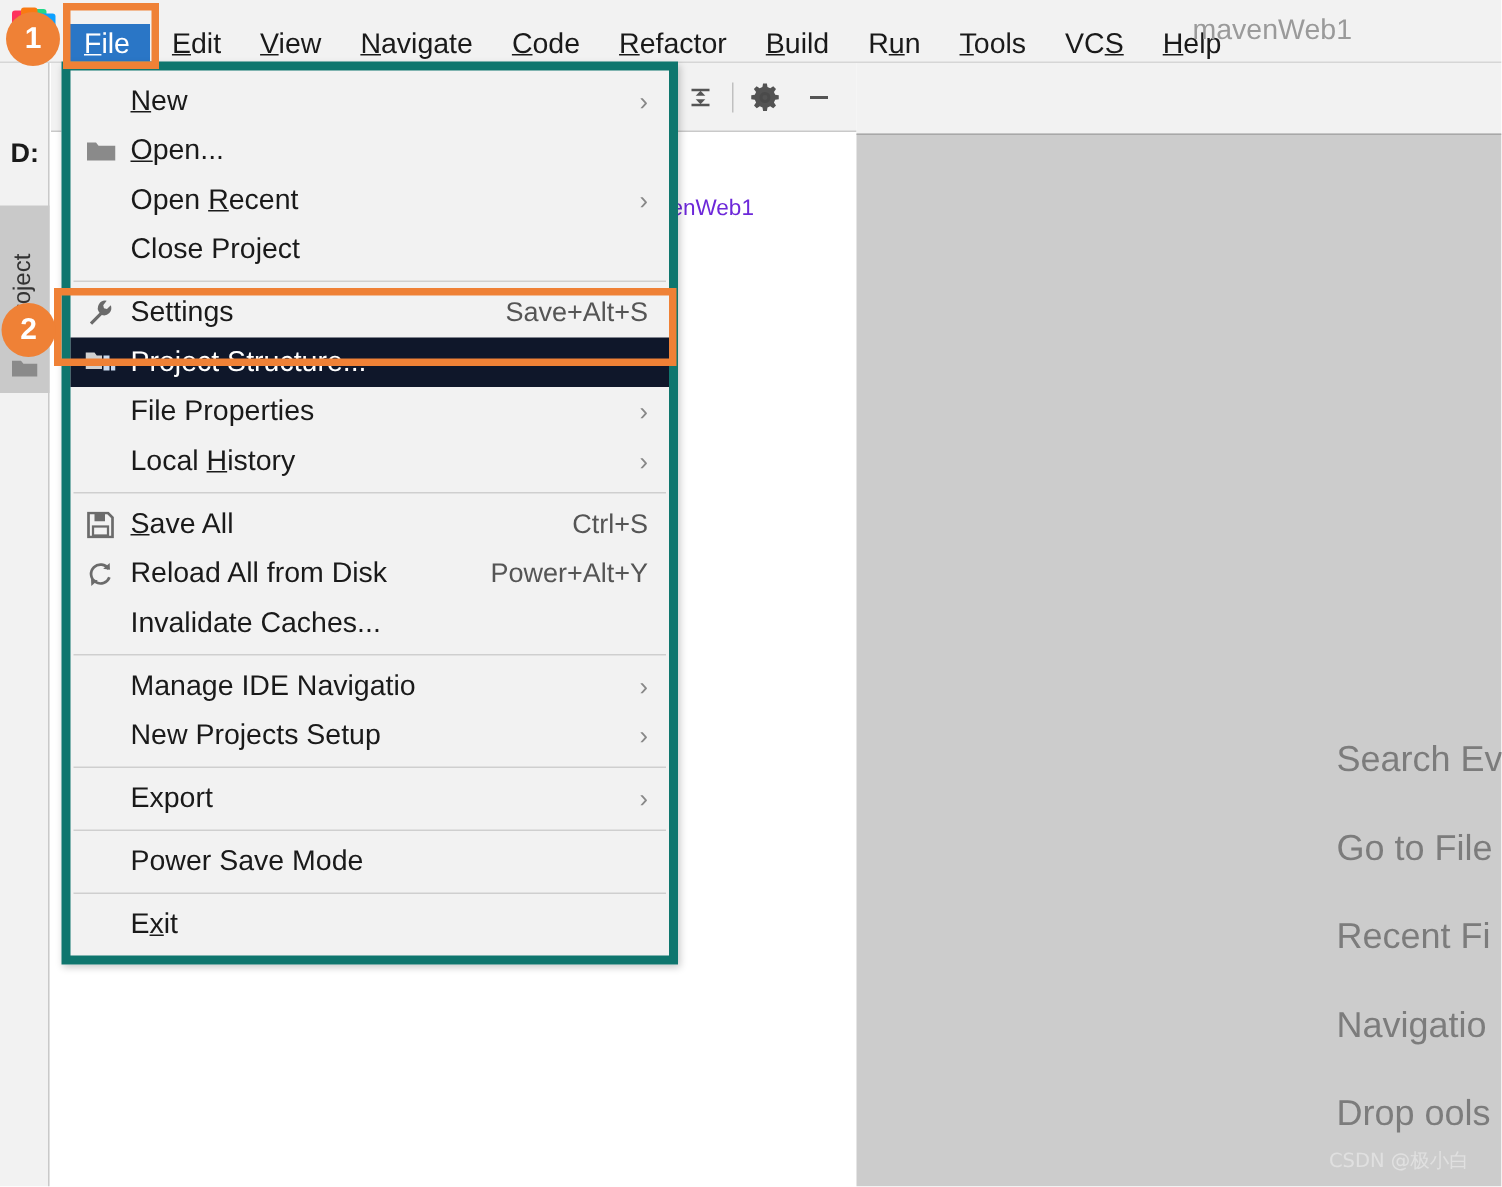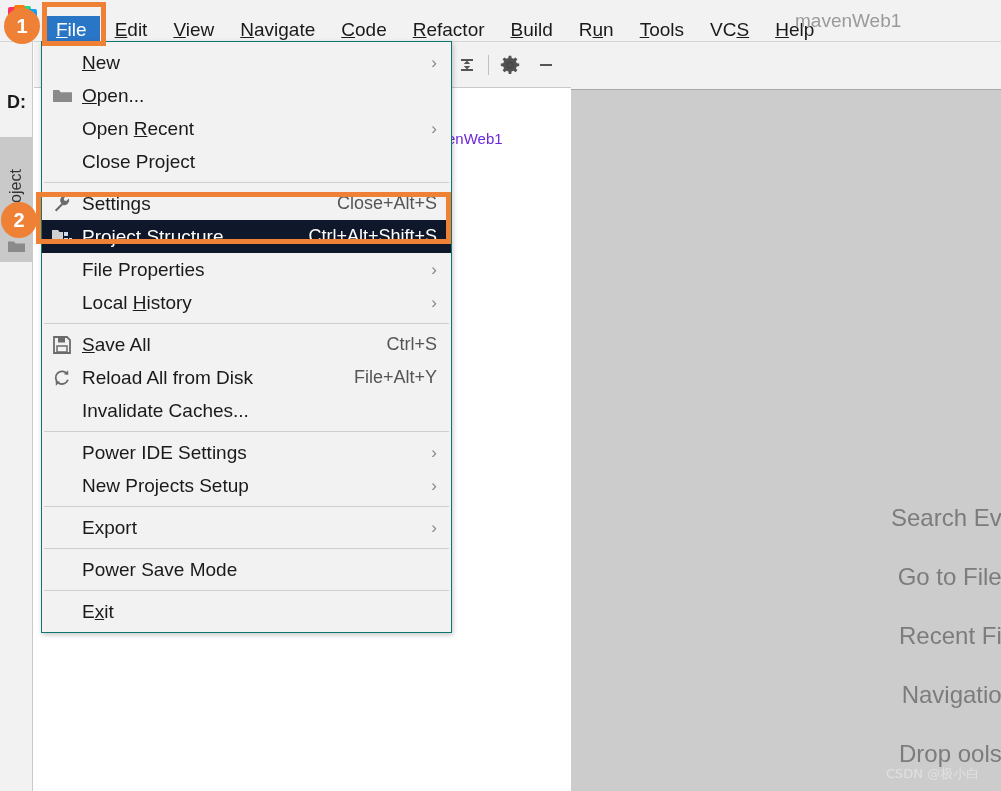--- a/index.html
+++ b/index.html
@@ -87,38 +87,38 @@
   .editor-area {
     position: absolute; left: 571px; top: 89px; width: 430px; height: 702px;
     background: #cccccc;
     border-top: 1px solid #a8a8a8;
   }
   .editor-top-bar {
     position: absolute; left: 571px; top: 42px; width: 430px; height: 47px;
     background: #f2f2f2;
   }
   .hint-list {
-    position: absolute; left: 320px; top: 398px;
-    display: flex; flex-direction: column; text-align: right;
+    position: absolute; left: 320px; top: 387px;
+    display: flex; flex-direction: column;
   }
   .hint-row {
     font-size: 24px; color: #7c7c7c; white-space: nowrap;
     height: 59px; line-height: 59px;
   }
   .watermark {
     position: absolute; left: 886px; top: 765px;
     font-size: 13px; color: #e0e0e0; white-space: nowrap;
     font-family: "DejaVu Sans", sans-serif;
   }
 
   
   .dropdown {
     position: absolute; left: 41px; top: 41px; width: 411px;
     background: #f2f2f2;
-    border: 1px solid #0f766e;
+    border: 6px solid #0f766e;
     box-shadow: 1px 2px 5px rgba(0,0,0,0.22);
     padding: 4px 0 4px 0;
   }
   .mrow {
     position: relative; height: 33px; display: flex; align-items: center;
     padding-left: 40px; padding-right: 14px;
     font-size: 19px; color: #1a1a1a; white-space: nowrap;
   }
   .mrow.highlight { background: #0f172a; color: #ffffff; }
   .mrow.disabled { color: #9b9b9b; }
@@ -251,33 +251,32 @@
         <span class="m-label">Close Project</span>
       </div>
       <div class="msep"></div>
       <div class="mrow">
         <span class="m-icon">
           <svg width="19" height="19" viewBox="0 0 20 20">
             <path d="M13.8 1.6a5.2 5.2 0 00-5 8.4L2 16.8l1.6 1.6 6.8-6.8a5.2 5.2 0 006.3-6.9l-2.7 2.7-2.1-.5-.5-2.1z" fill="#6b6b6b"></path>
           </svg>
         </span>
         <span class="m-label">Settings</span>
-        <span class="m-shortcut">Close+Alt+S</span>
+        <span class="m-shortcut">Save+Alt+S</span>
       </div>
       <div class="mrow highlight">
         <span class="m-icon">
           <svg width="20" height="16" viewBox="0 0 20 16">
             <path d="M0 1h6l1.5 2H11v9H0z" fill="#d0d0d0"></path>
             <rect x="12" y="3" width="4" height="4" fill="#c9d9ee"></rect>
             <rect x="12" y="9" width="4" height="4" fill="#c9d9ee"></rect>
             <rect x="17" y="9" width="3" height="4" fill="#c9d9ee"></rect>
           </svg>
         </span>
         <span class="m-label">Project Structure...</span>
-        <span class="m-shortcut">Ctrl+Alt+Shift+S</span>
       </div>
       <div class="mrow">
         <span class="m-label">File Properties</span>
         <span class="m-arrow">›</span>
       </div>
       <div class="mrow">
         <span class="m-label">Local <span class="mn">H</span>istory</span>
         <span class="m-arrow">›</span>
       </div>
       <div class="msep"></div>
@@ -294,28 +293,28 @@
       </div>
       <div class="mrow">
         <span class="m-icon">
           <svg width="18" height="18" viewBox="0 0 20 20">
             <path d="M16 6a7 7 0 10.6 6" fill="none" stroke="#6b6b6b" stroke-width="2"></path>
             <path d="M16.8 1.5l.2 5-5-.7z" fill="#6b6b6b"></path>
             <path d="M3.2 18.5l-.2-5 5 .7z" fill="#6b6b6b"></path>
           </svg>
         </span>
         <span class="m-label">Reload All from Disk</span>
-        <span class="m-shortcut">File+Alt+Y</span>
+        <span class="m-shortcut">Power+Alt+Y</span>
       </div>
       <div class="mrow">
         <span class="m-label">Invalidate Caches...</span>
       </div>
       <div class="msep"></div>
       <div class="mrow">
-        <span class="m-label">Power IDE Settings</span>
+        <span class="m-label">Manage IDE Navigatio</span>
         <span class="m-arrow">›</span>
       </div>
       <div class="mrow">
         <span class="m-label">New Projects Setup</span>
         <span class="m-arrow">›</span>
       </div>
       <div class="msep"></div>
       <div class="mrow">
         <span class="m-label">Export</span>
         <span class="m-arrow">›</span>

